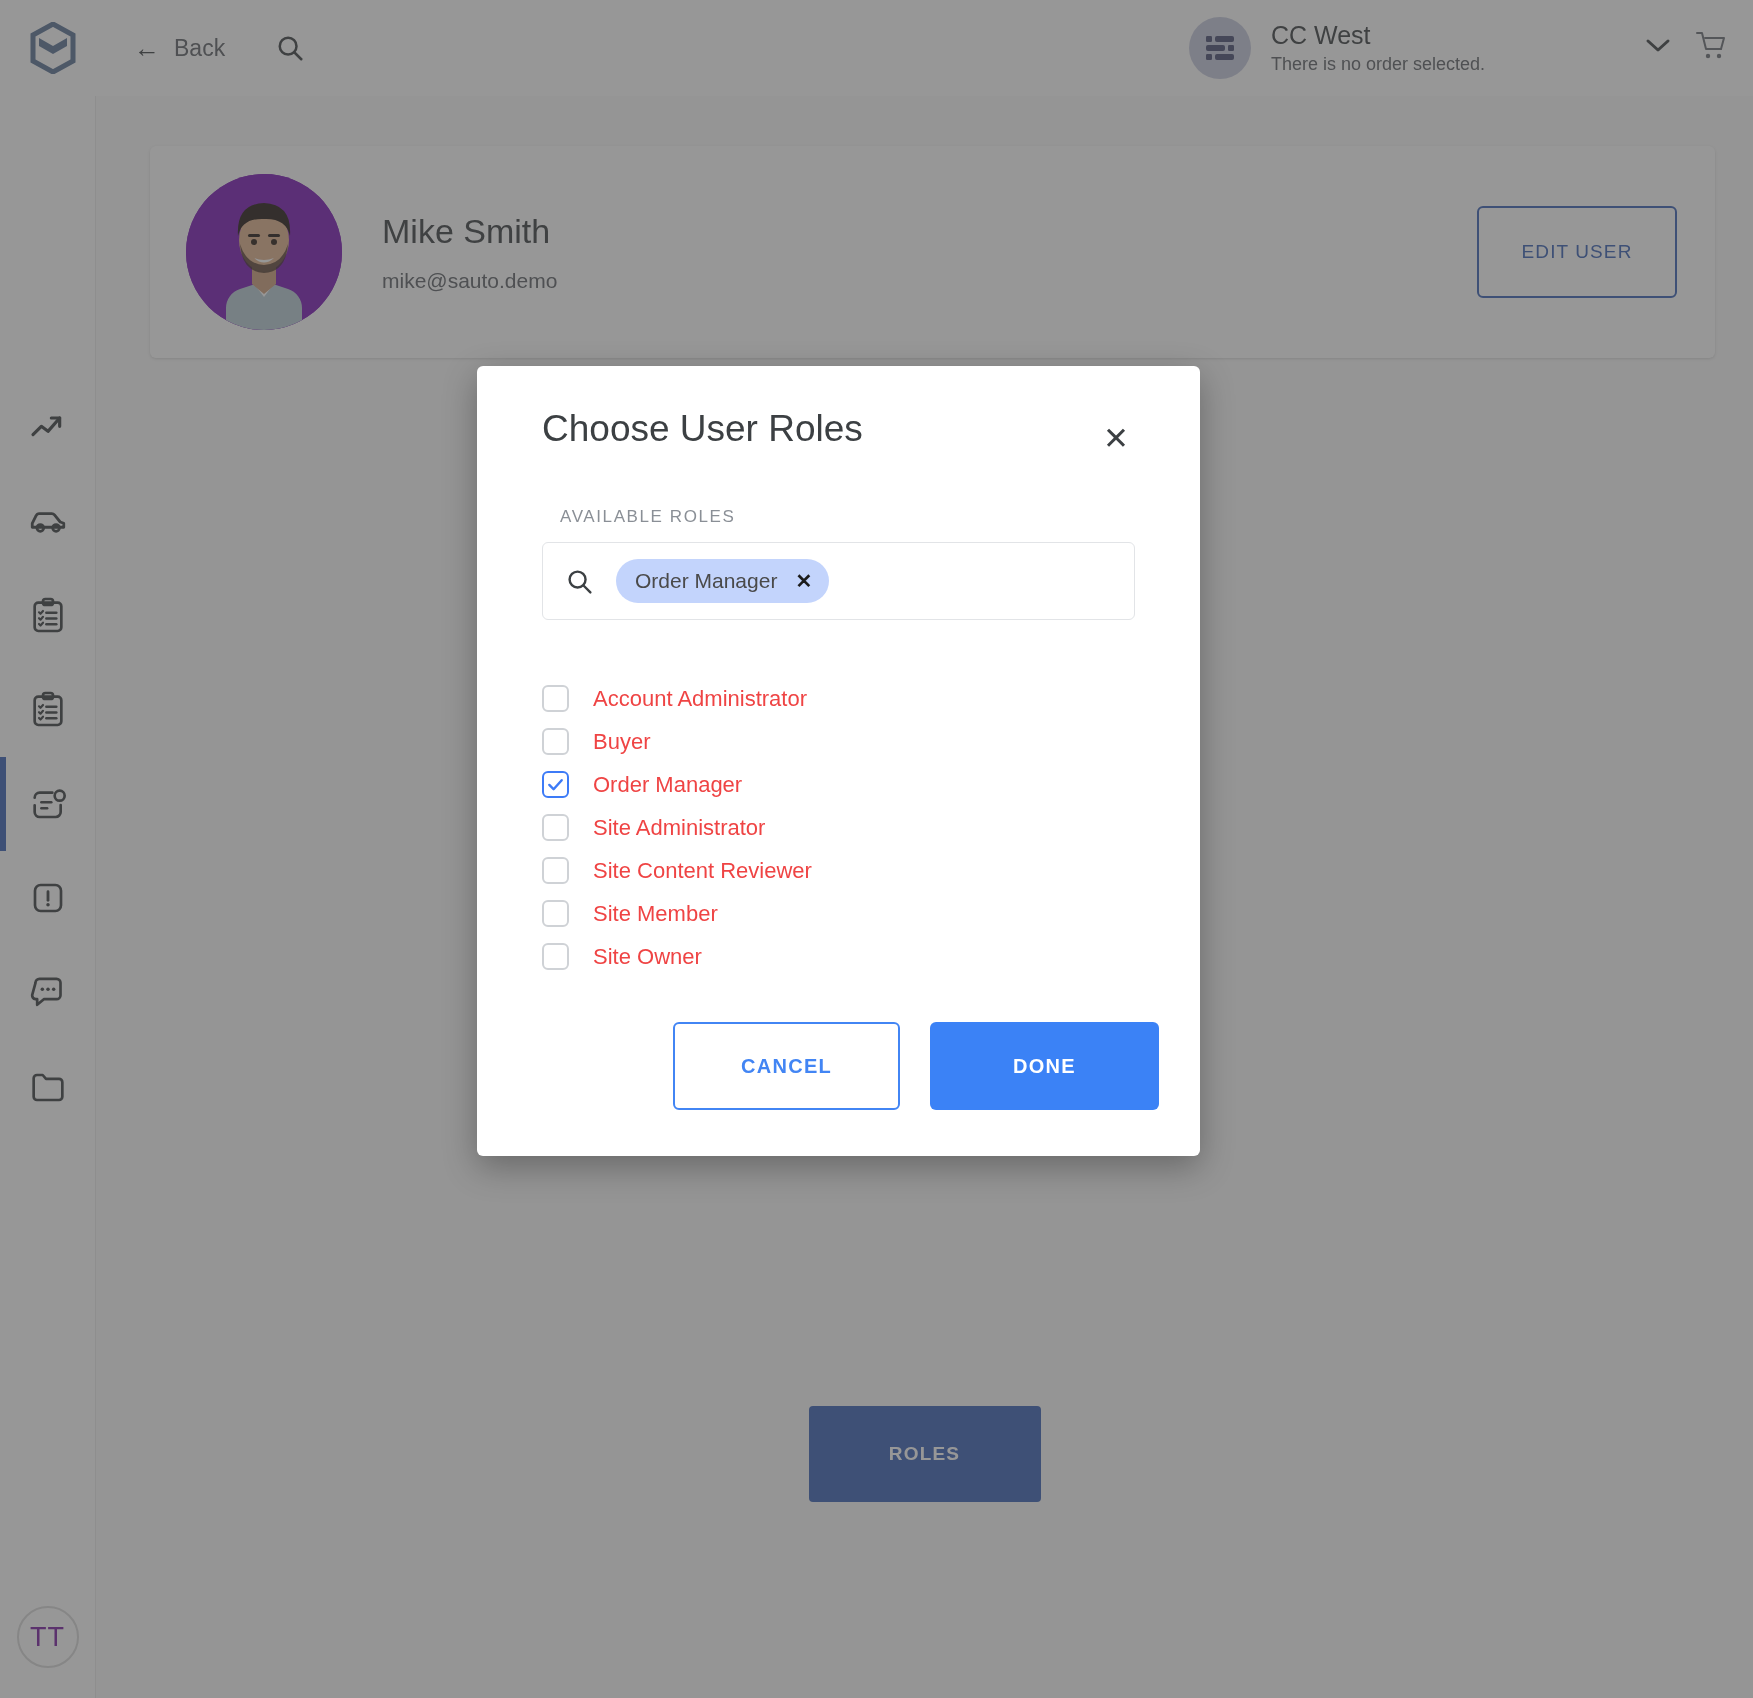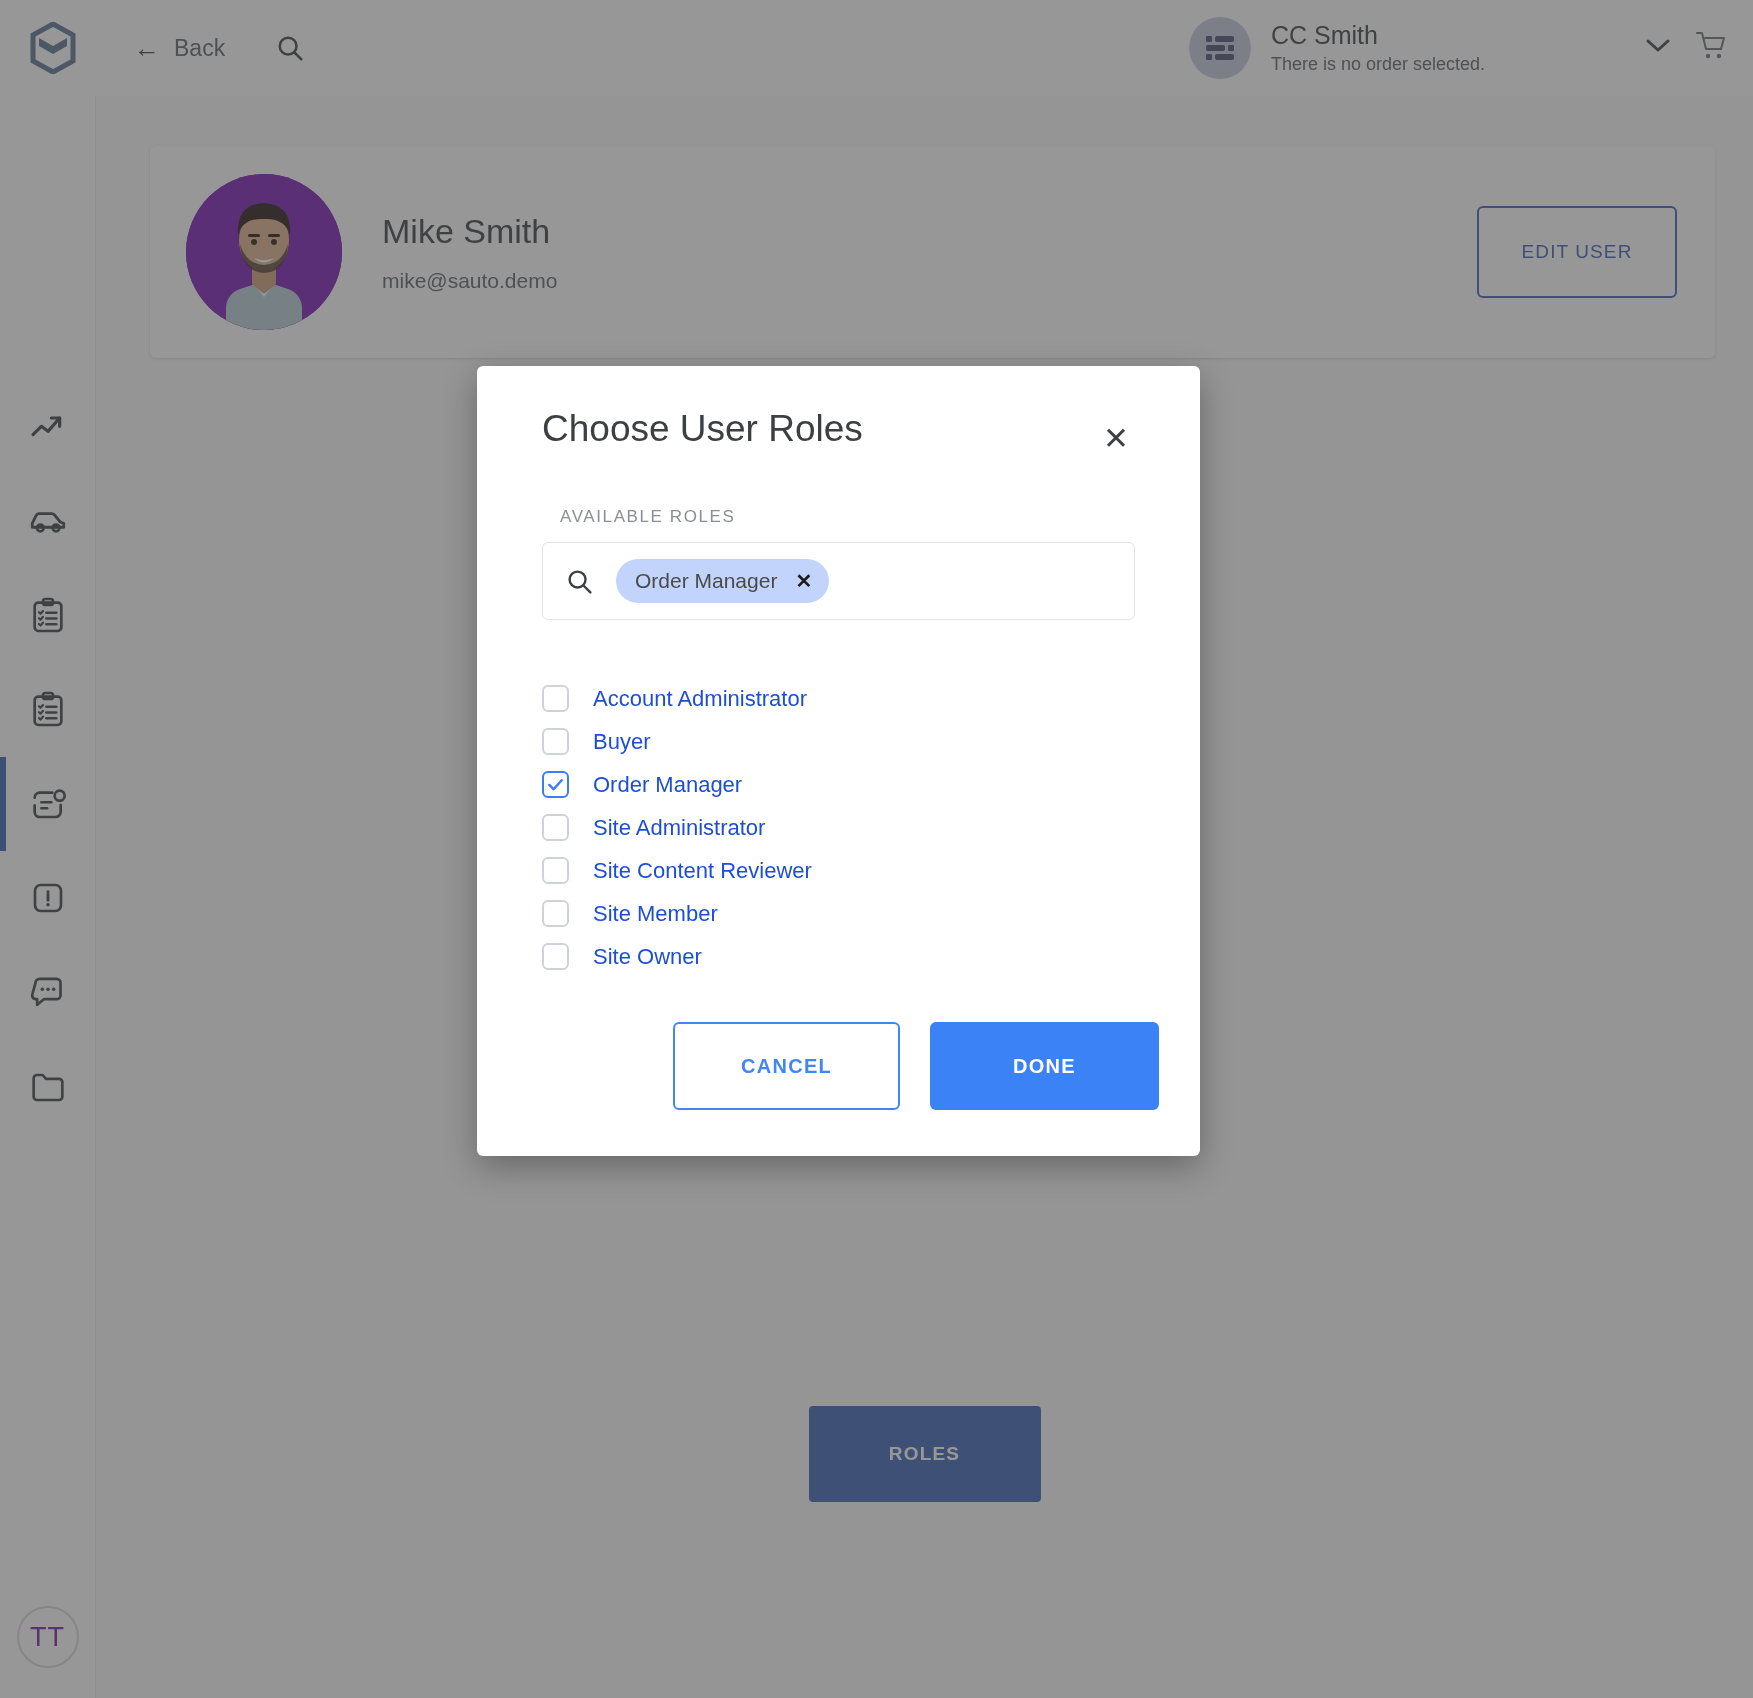--- a/index.html
+++ b/index.html
@@ -192,21 +192,21 @@
     height: 43px; cursor: pointer;
   }
   .cbox {
     width: 27px; height: 27px; flex: 0 0 auto;
     border: 2px solid #cfd2d6;
     border-radius: 6px;
     background: #fff;
     display: flex; align-items: center; justify-content: center;
   }
   .cbox.checked { border-color: #3d7bf7; }
-  .role-name { font-size: 22px; color: #1d4ed8; }
+  .role-name { font-size: 22px; color: #ef4444; }
 
   .modal-actions {
     position: absolute; left: 41px; right: 41px; bottom: 46px;
     display: flex; justify-content: flex-end; gap: 30px; align-items: flex-end;
   }
   .btn-cancel {
     width: 227px; height: 88px;
     background: #ffffff; color: #4285f4;
     border: 2px solid #4285f4; border-radius: 6px;
     font-size: 20px; letter-spacing: 1.3px; font-weight: 600;
@@ -253,21 +253,21 @@
         <svg width="30" height="26" viewBox="0 0 30 26">
           <rect x="1" y="1" width="6" height="6" rx="1.2" fill="#4a4f73"></rect>
           <rect x="10" y="1" width="19" height="6" rx="2" fill="#4a4f73"></rect>
           <rect x="1" y="10" width="19" height="6" rx="2" fill="#4a4f73"></rect>
           <rect x="23" y="10" width="6" height="6" rx="1.2" fill="#4a4f73"></rect>
           <rect x="1" y="19" width="6" height="6" rx="1.2" fill="#4a4f73"></rect>
           <rect x="10" y="19" width="19" height="6" rx="2" fill="#4a4f73"></rect>
         </svg>
       </div>
       <div class="order-txt">
-        <span class="order-title">CC Smith</span>
+        <span class="order-title">CC West</span>
         <span class="order-sub">There is no order selected.</span>
       </div>
       <span class="chev">
         <svg width="26" height="16" viewBox="0 0 26 16">
           <polyline points="3,3 13,12 23,3" fill="none" stroke="#3c4043" stroke-width="3" stroke-linecap="round" stroke-linejoin="round"></polyline>
         </svg>
       </span>
     </div>
 
     <div class="cart-btn">

